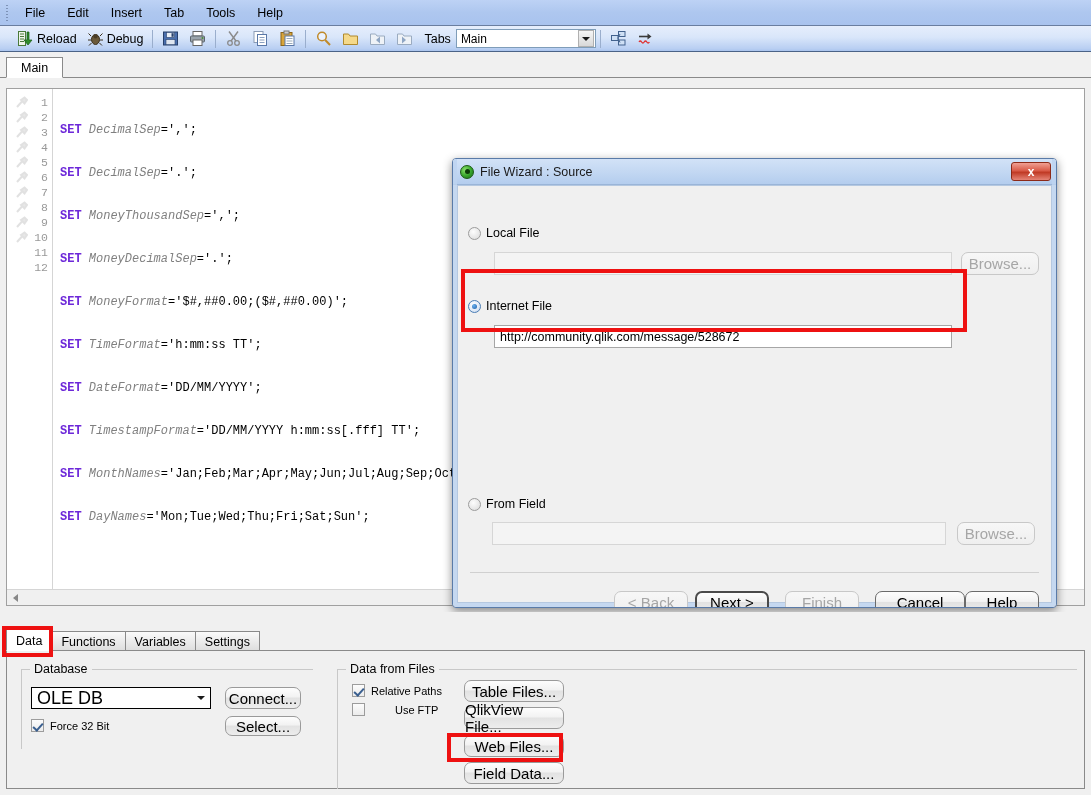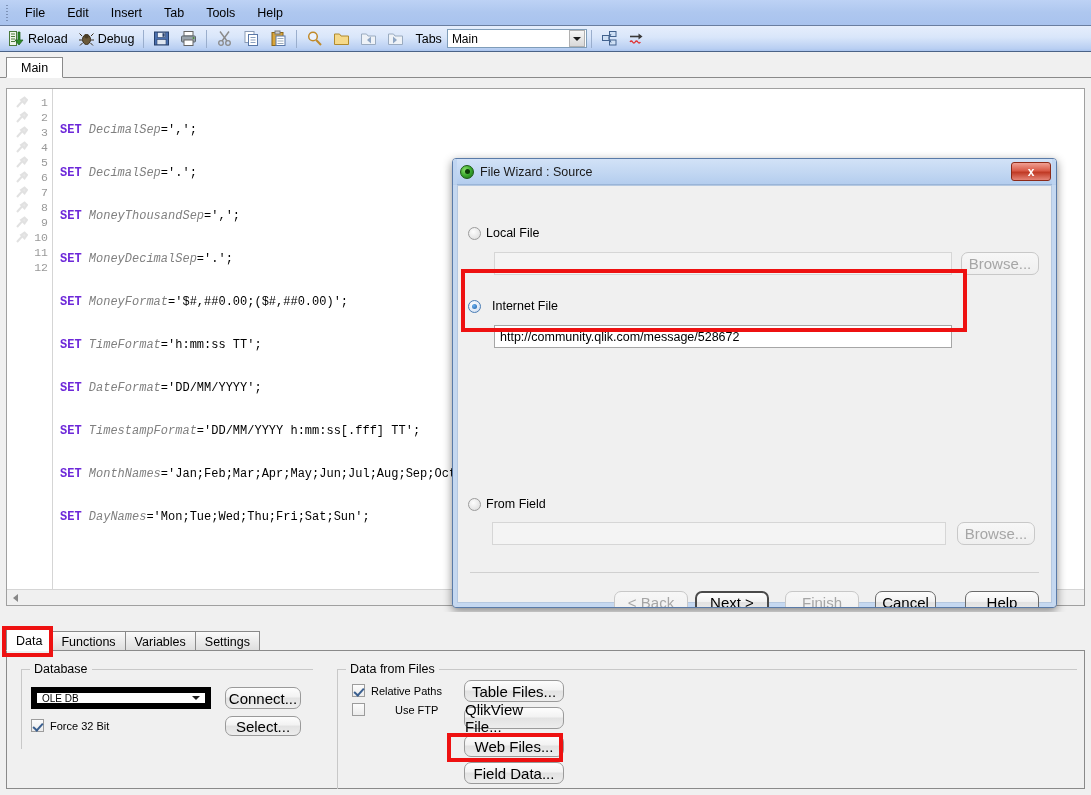--- a/index.html
+++ b/index.html
@@ -33,21 +33,21 @@
     padding: 3px 11px; font-size: 12.5px; color: #000; cursor: default;
     white-space: nowrap;
   }
 
   
   #toolbar {
     height: 26px;
     background: linear-gradient(to bottom, #e6eefc 0%, #d9e6fa 45%, #b9cff2 90%, #aac4ee 100%);
     border-bottom: 1px solid #4b6387;
     display: flex; align-items: center;
-    padding-left: 3px;
+    padding-left: 12px;
     font-size: 12.5px;
   }
   .tb-btn {
     display: flex; align-items: center; gap: 3px;
     padding: 2px 4px; cursor: default; border: 1px solid transparent;
     white-space: nowrap;
   }
   .tb-sep {
     width: 1px; height: 18px; margin: 0 4px;
     background: #9aaecd;
@@ -275,22 +275,22 @@
   }
   .chk.on::after {
     content: ""; position: absolute; left: 3px; top: 1px;
     width: 4px; height: 8px;
     border: solid #3a5f8f; border-width: 0 2px 2px 0;
     transform: rotate(42deg);
   }
   .chk-row { display: flex; align-items: center; font-size: 11px; }
   #dbselect {
     width: 180px; height: 22px; background: #fff;
-    border: 6px solid #000000;
-    display: flex; align-items: center; font-size: 10px;
+    border: 1px solid #000000;
+    display: flex; align-items: center; font-size: 18px;
     padding-left: 5px;
   }
   #dbselect .val { flex: 1; }
   #dbselect .arrowbox { width: 18px; display:flex; align-items:center; justify-content:center; }
 </style>
 </head>
 <body>
 
 <div id="menubar">
   <div class="grip"></div>
@@ -550,21 +550,21 @@
 
     <div class="radio-row" style="position:absolute; left:10px; top:40px;">
       <span class="radio"></span>
       <span>Local File</span>
     </div>
     <div class="txtfield disabled" style="position:absolute; left:36px; top:66px; width:458px;">
       <span></span>
     </div>
     <div class="winbtn disabled" style="position:absolute; left:503px; top:66px; width:78px;">Browse...</div>
 
-    <div class="radio-row" style="position:absolute; left:10px; top:113px;gap:6px;">
+    <div class="radio-row" style="position:absolute; left:10px; top:113px;">
       <span class="radio on"></span>
       <span>Internet File</span>
     </div>
     <div class="txtfield" style="position:absolute; left:36px; top:139px; width:458px; border-color:#a6a6a6;">
       <span>http://community.qlik.com/message/528672</span>
     </div>
 
     <div class="radio-row" style="position:absolute; left:10px; top:311px;">
       <span class="radio"></span>
       <span>From Field</span>
@@ -572,21 +572,21 @@
     <div class="txtfield disabled" style="position:absolute; left:34px; top:336px; width:454px;">
       <span></span>
     </div>
     <div class="winbtn disabled" style="position:absolute; left:499px; top:336px; width:78px;">Browse...</div>
 
     <div id="hrule"></div>
 
     <div class="winbtn disabled" style="position:absolute; left:156px; top:405px; width:74px;">&lt; Back</div>
     <div class="winbtn default" style="position:absolute; left:237px; top:405px; width:74px;">Next &gt;</div>
     <div class="winbtn disabled" style="position:absolute; left:327px; top:405px; width:74px;">Finish</div>
-    <div class="winbtn" style="position:absolute; left:417px; top:405px; width:61px; border-color:#6a6a6a;">Cancel</div>
+    <div class="winbtn" style="position:absolute; left:417px; top:405px; width:90px; border-color:#6a6a6a;">Cancel</div>
     <div class="winbtn" style="position:absolute; left:507px; top:405px; width:74px; border-color:#6a6a6a;">Help</div>
   </div>
 
   <div class="redbox" style="left:8px; top:110px; width:506px; height:63px;"></div>
 </div>
 
 <div id="bottom">
 
   <div id="btabs">
     <div class="btab active">Data</div>

